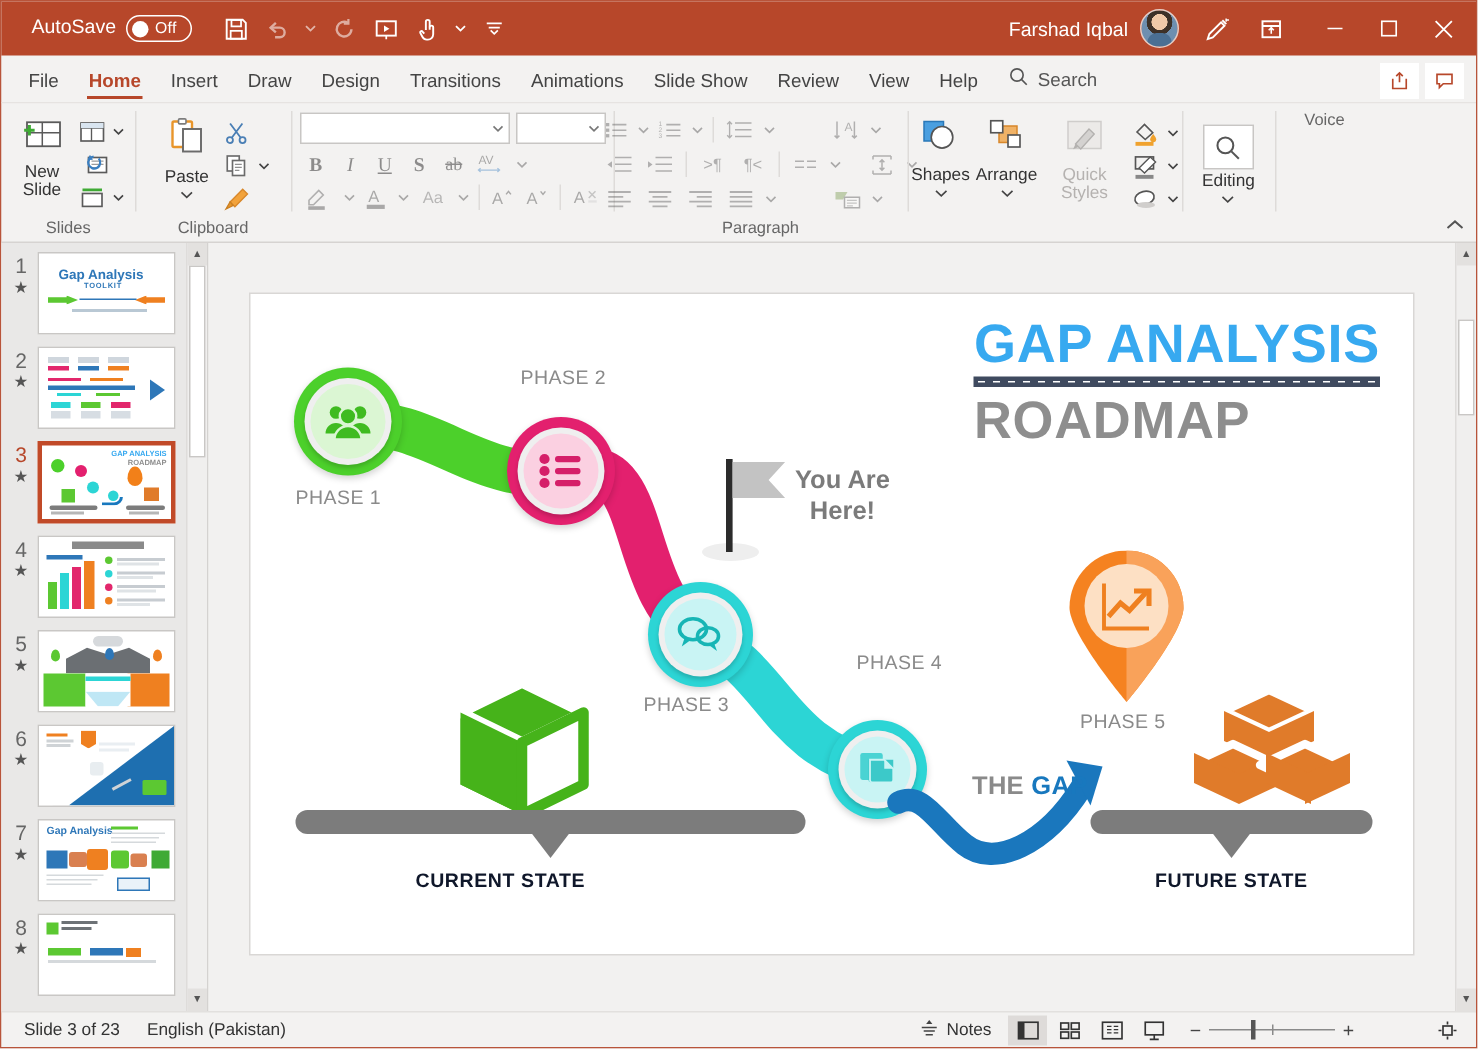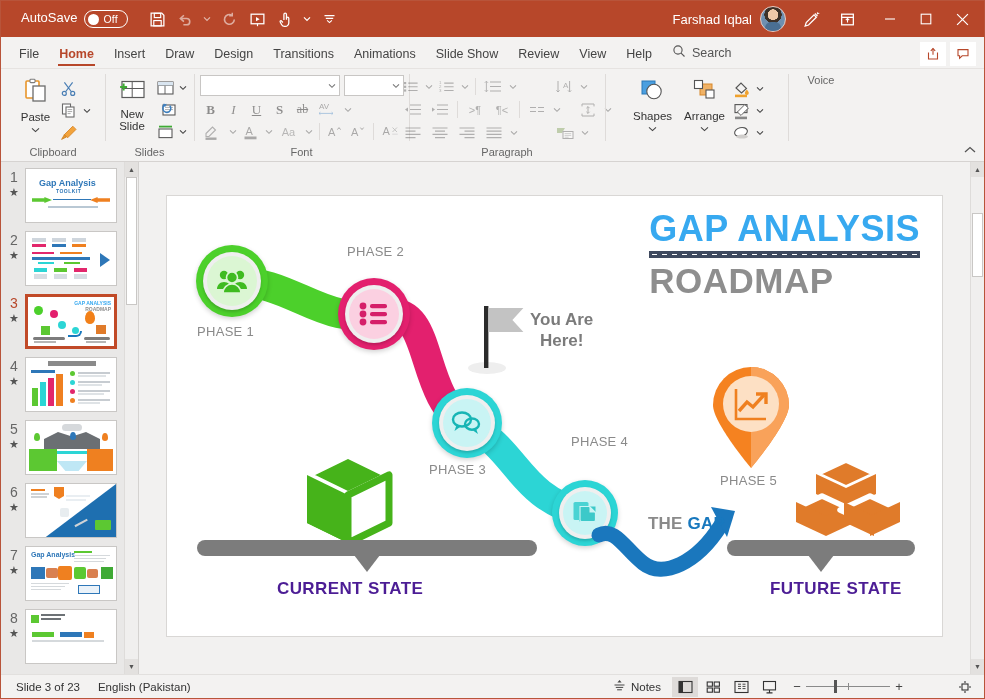--- a/index.html
+++ b/index.html
@@ -216,21 +216,21 @@
   }
   .statebar {
     position: absolute; height: 16px; background: #7c7c7c; border-radius: 8px;
   }
   .statebar::after {
     content: ''; position: absolute; left: 50%; margin-left: -13px; top: 15px;
     border-left: 13px solid transparent; border-right: 13px solid transparent;
     border-top: 17px solid #7c7c7c;
   }
   .statelabel {
-    position: absolute; font-size: 17px; font-weight: bold; color: #4c1d95;
+    position: absolute; font-size: 13px; font-weight: bold; color: #0f172a;
     letter-spacing: .4px; white-space: nowrap;
   }
   .gaplabel {
     position: absolute; font-size: 17px; font-weight: bold; color: #8a8a8a; letter-spacing: .2px;
   }
   .gaplabel b { color: #1878be; }
 
   
   .statusbar {
     height: 24px; background: #f3f2f1; display: flex; align-items: center;
@@ -383,20 +383,74 @@
       <div class="sq-btn">
         <svg width="14" height="14" viewBox="0 0 14 14">
             <path d="M2 2.6h10v6.2H6.2L3.6 11.3V8.8H2z" fill="none" stroke="#b7472a" stroke-width="1.1"></path>
           </svg>
       </div>
     </div>
   </div>
 
   <div class="ribbon">
 
+    <div class="rgroup" style="width:89px">
+      <div class="rgroup-body">
+        <div class="big-btn">
+          <span>
+            <svg width="30" height="27" viewBox="0 0 30 27">
+              <rect x="5" y="4.5" width="22" height="16" fill="#fff" stroke="#5a5a5a" stroke-width="1.2"></rect>
+              <path d="M15.2 4.5v16M5 11.5h22" stroke="#5a5a5a" stroke-width="1"></path>
+              <path d="M6.6 6.4v7M3.1 9.9h7" stroke="#3faa35" stroke-width="2"></path>
+            </svg>
+          </span>
+          <span class="lbl" style="white-space:pre-line">New Slide</span>
+          <span style="position:absolute"></span>
+        </div>
+        <div class="small-col" style="padding-top:3px">
+          <div class="small-row">
+            <div class="ic" title="Layout">
+              <svg width="19" height="16" viewBox="0 0 19 16">
+                  <rect x="2" y="2" width="15" height="12" fill="#fff" stroke="#5a5a5a" stroke-width="1.1"></rect>
+                  <path d="M2 5.4h15M9 5.4V14" stroke="#5a5a5a" stroke-width=".9"></path>
+                  <rect x="2" y="2" width="15" height="3.4" fill="#d9e5f0"></rect>
+                </svg>
+            </div>
+            <div class="chv">
+              <svg width="8" height="6" viewBox="0 0 8 6">
+                  <path d="M1 1.3 4 4.3 7 1.3" fill="none" stroke="#444" stroke-width="1.1"></path>
+                </svg>
+            </div>
+          </div>
+          <div class="ic wide" title="Reset">
+            <svg width="19" height="16" viewBox="0 0 19 16">
+                <rect x="5" y="3" width="12" height="10" fill="#fff" stroke="#5a5a5a" stroke-width="1.1"></rect>
+                <path d="M7 5.4h8M7 7.6h8M7 9.8h5" stroke="#9b9b9b" stroke-width=".8"></path>
+                <path d="M8.4 2.4a4 4 0 1 0 3.4 1.3" fill="none" stroke="#3a7fc1" stroke-width="1.5"></path>
+                <path d="M6 1.2 4.3 4.4l3.6.2z" fill="#3a7fc1"></path>
+              </svg>
+          </div>
+          <div class="small-row">
+            <div class="ic" title="Section">
+              <svg width="19" height="16" viewBox="0 0 19 16">
+                  <path d="M3 2.6h13" stroke="#3faa35" stroke-width="1.8"></path>
+                  <rect x="3" y="5" width="13" height="8.6" fill="#fff" stroke="#5a5a5a" stroke-width="1.1"></rect>
+                </svg>
+            </div>
+            <div class="chv">
+              <svg width="8" height="6" viewBox="0 0 8 6">
+                  <path d="M1 1.3 4 4.3 7 1.3" fill="none" stroke="#444" stroke-width="1.1"></path>
+                </svg>
+            </div>
+          </div>
+        </div>
+      </div>
+      <div class="rgroup-label">Slides</div>
+    </div>
+
     <div class="rgroup" style="width:104px">
       <div class="rgroup-body">
         <div class="big-btn">
           <span>
             <svg width="30" height="30" viewBox="0 0 30 30">
               <rect x="5" y="4" width="13" height="17" rx="1" fill="#fff" stroke="#e8952a" stroke-width="1.6"></rect>
               <rect x="9" y="2.2" width="5" height="3.4" rx=".8" fill="#fff" stroke="#7d7d7d" stroke-width="1.1"></rect>
               <rect x="12" y="9" width="12" height="15" fill="#fff" stroke="#6b6b6b" stroke-width="1.3"></rect>
             </svg>
           </span>
@@ -433,74 +487,20 @@
             <svg width="18" height="17" viewBox="0 0 18 17">
                 <path d="M12.8 2.2 16 5.4 7.6 13.8 4.4 10.6z" fill="#f2a33c" stroke="#d8872a" stroke-width=".9"></path>
                 <path d="M4.4 10.6 1.6 15.4l4.8-2.4z" fill="#e8952a" stroke="#c97f22" stroke-width=".8"></path>
               </svg>
           </div>
         </div>
       </div>
       <div class="rgroup-label">Clipboard</div>
     </div>
 
-    <div class="rgroup" style="width:89px">
-      <div class="rgroup-body">
-        <div class="big-btn">
-          <span>
-            <svg width="30" height="27" viewBox="0 0 30 27">
-              <rect x="5" y="4.5" width="22" height="16" fill="#fff" stroke="#5a5a5a" stroke-width="1.2"></rect>
-              <path d="M15.2 4.5v16M5 11.5h22" stroke="#5a5a5a" stroke-width="1"></path>
-              <path d="M6.6 6.4v7M3.1 9.9h7" stroke="#3faa35" stroke-width="2"></path>
-            </svg>
-          </span>
-          <span class="lbl" style="white-space:pre-line">New Slide</span>
-          <span style="position:absolute"></span>
-        </div>
-        <div class="small-col" style="padding-top:3px">
-          <div class="small-row">
-            <div class="ic" title="Layout">
-              <svg width="19" height="16" viewBox="0 0 19 16">
-                  <rect x="2" y="2" width="15" height="12" fill="#fff" stroke="#5a5a5a" stroke-width="1.1"></rect>
-                  <path d="M2 5.4h15M9 5.4V14" stroke="#5a5a5a" stroke-width=".9"></path>
-                  <rect x="2" y="2" width="15" height="3.4" fill="#d9e5f0"></rect>
-                </svg>
-            </div>
-            <div class="chv">
-              <svg width="8" height="6" viewBox="0 0 8 6">
-                  <path d="M1 1.3 4 4.3 7 1.3" fill="none" stroke="#444" stroke-width="1.1"></path>
-                </svg>
-            </div>
-          </div>
-          <div class="ic wide" title="Reset">
-            <svg width="19" height="16" viewBox="0 0 19 16">
-                <rect x="5" y="3" width="12" height="10" fill="#fff" stroke="#5a5a5a" stroke-width="1.1"></rect>
-                <path d="M7 5.4h8M7 7.6h8M7 9.8h5" stroke="#9b9b9b" stroke-width=".8"></path>
-                <path d="M8.4 2.4a4 4 0 1 0 3.4 1.3" fill="none" stroke="#3a7fc1" stroke-width="1.5"></path>
-                <path d="M6 1.2 4.3 4.4l3.6.2z" fill="#3a7fc1"></path>
-              </svg>
-          </div>
-          <div class="small-row">
-            <div class="ic" title="Section">
-              <svg width="19" height="16" viewBox="0 0 19 16">
-                  <path d="M3 2.6h13" stroke="#3faa35" stroke-width="1.8"></path>
-                  <rect x="3" y="5" width="13" height="8.6" fill="#fff" stroke="#5a5a5a" stroke-width="1.1"></rect>
-                </svg>
-            </div>
-            <div class="chv">
-              <svg width="8" height="6" viewBox="0 0 8 6">
-                  <path d="M1 1.3 4 4.3 7 1.3" fill="none" stroke="#444" stroke-width="1.1"></path>
-                </svg>
-            </div>
-          </div>
-        </div>
-      </div>
-      <div class="rgroup-label">Slides</div>
-    </div>
-
     <div class="rgroup" style="width:215px">
       <div class="rgroup-body" style="flex-direction:column;align-items:stretch;padding:3px 6px 0">
         <div style="display:flex;gap:4px">
           <div class="fontbox" style="flex:1">
             <svg width="8" height="6" viewBox="0 0 8 6">
                 <path d="M1 1.3 4 4.3 7 1.3" fill="none" stroke="#777" stroke-width="1.1"></path>
               </svg>
           </div>
           <div class="fontbox" style="width:60px">
             <svg width="8" height="6" viewBox="0 0 8 6">
@@ -583,21 +583,20 @@
           <div class="vsep"></div>
           <div class="ic wide dis">
             <svg width="20" height="17" viewBox="0 0 20 17">
                 <text x="1.5" y="12" font-size="11" fill="#444" font-family="'Liberation Sans',sans-serif">A</text>
                 <path d="M11.5 4.5 16 9M16 4.5l-4.5 4.5" stroke="#888" stroke-width="1"></path>
                 <path d="M11.2 10.5h5.6v1.6h-5.6z" fill="#ccc"></path>
               </svg>
           </div>
         </div>
       </div>
-      <div class="rgroup-label">Font</div>
     </div>
 
     <div class="rgroup" style="width:196px">
       <div class="rgroup-body" style="flex-direction:column;align-items:stretch;padding:4px 6px 0">
         <div class="small-row">
           <div class="ic dis">
             <svg width="18" height="15" viewBox="0 0 18 15">
                 <rect x="2" y="3" width="2.2" height="2.2" fill="#555"></rect>
                 <rect x="2" y="6.7" width="2.2" height="2.2" fill="#555"></rect>
                 <rect x="2" y="10.4" width="2.2" height="2.2" fill="#555"></rect>
@@ -761,20 +760,30 @@
                 <rect x="17" y="11" width="8" height="8" fill="#fff" stroke="#555" stroke-width="1.1"></rect>
               </svg>
           </span>
           <span class="lbl">Arrange</span>
           <span>
             <svg width="9" height="6" viewBox="0 0 9 6">
                 <path d="M1 1.3 4.5 4.6 8 1.3" fill="none" stroke="#444" stroke-width="1.1"></path>
               </svg>
           </span>
         </div>
+        <div class="big-btn disabled">
+          <span>
+            <svg width="30" height="27" viewBox="0 0 30 27">
+                <rect x="4" y="2" width="22" height="18" fill="#eceae8" stroke="#cfcdcb" stroke-width="1"></rect>
+                <path d="M9 17 18 7l3.5 3.3-9 10z" fill="#d4d2d0" stroke="#b3b1af" stroke-width=".9"></path>
+                <path d="M9 17 7.4 20.5l3.6-1.5z" fill="#b3b1af"></path>
+              </svg>
+          </span>
+          <span class="lbl" style="white-space:pre-line">Quick Styles</span>
+        </div>
         <div class="small-col" style="padding-top:2px">
           <div class="small-row">
             <div class="ic">
               <svg width="19" height="18" viewBox="0 0 19 18">
                   <path d="M4 8 9 3l5.5 5.5L9.5 13z" fill="none" stroke="#555" stroke-width="1.1"></path>
                   <path d="M14.8 9.4s2 2.4 2 3.5a2 2 0 0 1-4 0c0-1.1 2-3.5 2-3.5z" fill="#f0a22e"></path>
                   <rect x="3" y="14.6" width="12" height="2.6" fill="#f0a22e"></rect>
                 </svg>
             </div>
             <div class="chv">
@@ -807,20 +816,39 @@
             <div class="chv">
                 <svg width="8" height="6" viewBox="0 0 8 6">
                   <path d="M1 1.3 4 4.3 7 1.3" fill="none" stroke="#444" stroke-width="1.1"></path>
                 </svg>
               </div>
           </div>
         </div>
       </div>
     </div>
 
+    <div class="rgroup" style="width:62px">
+      <div class="rgroup-body" style="padding-top:8px">
+        <div class="big-btn">
+          <span style="border:1px solid #c8c6c4;background:#fff;width:34px;height:30px;display:flex;align-items:center;justify-content:center">
+            <svg width="19" height="19" viewBox="0 0 18 18">
+                <circle cx="7.5" cy="7.5" r="5" fill="none" stroke="#555" stroke-width="1.3"></circle>
+                <path d="M11.3 11.3 16 16" stroke="#555" stroke-width="1.3"></path>
+              </svg>
+          </span>
+          <span class="lbl">Editing</span>
+          <span>
+            <svg width="9" height="6" viewBox="0 0 9 6">
+                <path d="M1 1.3 4.5 4.6 8 1.3" fill="none" stroke="#444" stroke-width="1.1"></path>
+              </svg>
+          </span>
+        </div>
+      </div>
+      <div class="rgroup-label"></div>
+    </div>
 
     <div class="rgroup" style="width:66px">
       <div class="rgroup-label">Voice</div>
     </div>
 
     <div class="ribbon-collapse">
       <svg width="12" height="8" viewBox="0 0 12 8">
           <path d="M1 6 6 1.6 11 6" fill="none" stroke="#555" stroke-width="1.3"></path>
         </svg>
     </div>

